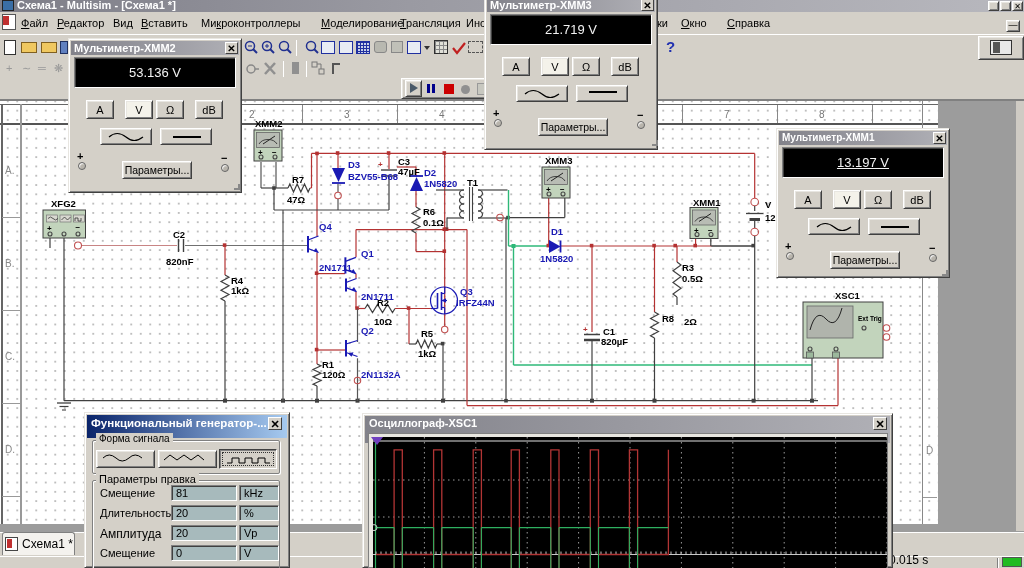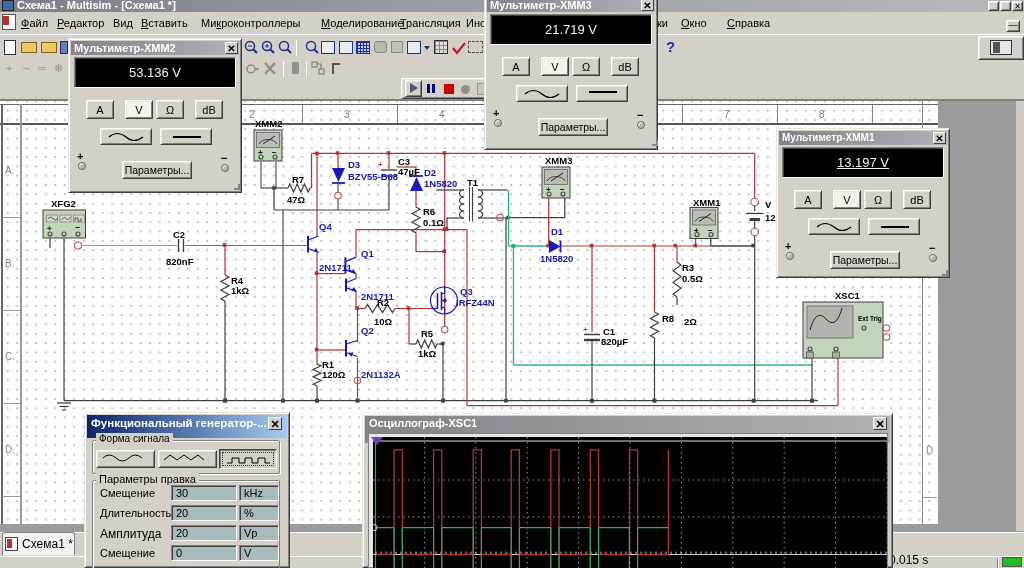--- a/index.html
+++ b/index.html
@@ -538,21 +538,21 @@
       <path d="M5 9 l6 -5 l7 5 l7 -5 l7 5 l7 -5 l6 5" stroke="#000" stroke-width="1" fill="none"></path>
     </svg></div>
 <div class="abs" style="left:219px;top:449px;width:58px;height:20px;background:#d4d0c8;border:1px solid #404040;border-bottom-color:#fff;border-right-color:#fff;box-shadow:inset 1px 1px 0 #808080;">
     <div style="position:absolute;left:2px;top:2px;right:2px;bottom:2px;border:1px dotted #333;"><svg width="52" height="14">
         <path d="M4 10 h5 v-5 h7 v5 h6 v-5 h7 v5 h6 v-5 h7 v5 h5" stroke="#000" stroke-width="1" fill="none"></path>
       </svg></div>
   </div>
 <div class="abs" style="left:92px;top:480px;width:188px;height:100px;border:1px solid #808080;border-radius:2px;box-shadow:inset 1px 1px 0 #fff;"></div>
 <div class="abs" style="left:96px;top:473px;background:#d4d0c8;padding:0 3px;font-size:11px;">Параметры правка</div>
 <div class="abs" style="left:100px;top:487px;font-size:11px;">Смещение</div>
-<div class="abs sunk" style="left:171px;top:485px;width:66px;height:16px;background:#a7babc;font-size:11px;line-height:14px;padding-left:4px;">30</div>
+<div class="abs sunk" style="left:171px;top:485px;width:66px;height:16px;background:#a7babc;font-size:11px;line-height:14px;padding-left:4px;">81</div>
 <div class="abs sunk" style="left:239px;top:485px;width:40px;height:16px;background:#a7babc;font-size:11px;line-height:14px;padding-left:4px;">kHz</div>
 <div class="abs" style="left:100px;top:507px;font-size:11px;">Длительность</div>
 <div class="abs sunk" style="left:171px;top:505px;width:66px;height:16px;background:#a7babc;font-size:11px;line-height:14px;padding-left:4px;">20</div>
 <div class="abs sunk" style="left:239px;top:505px;width:40px;height:16px;background:#a7babc;font-size:11px;line-height:14px;padding-left:4px;">%</div>
 <div class="abs" style="left:100px;top:527px;font-size:12px;">Амплитуда</div>
 <div class="abs sunk" style="left:171px;top:525px;width:66px;height:16px;background:#a7babc;font-size:11px;line-height:14px;padding-left:4px;">20</div>
 <div class="abs sunk" style="left:239px;top:525px;width:40px;height:16px;background:#a7babc;font-size:11px;line-height:14px;padding-left:4px;">Vp</div>
 <div class="abs" style="left:100px;top:547px;font-size:11px;">Смещение</div>
 <div class="abs sunk" style="left:171px;top:545px;width:66px;height:16px;background:#a7babc;font-size:11px;line-height:14px;padding-left:4px;">0</div>
 <div class="abs sunk" style="left:239px;top:545px;width:40px;height:16px;background:#a7babc;font-size:11px;line-height:14px;padding-left:4px;">V</div>

